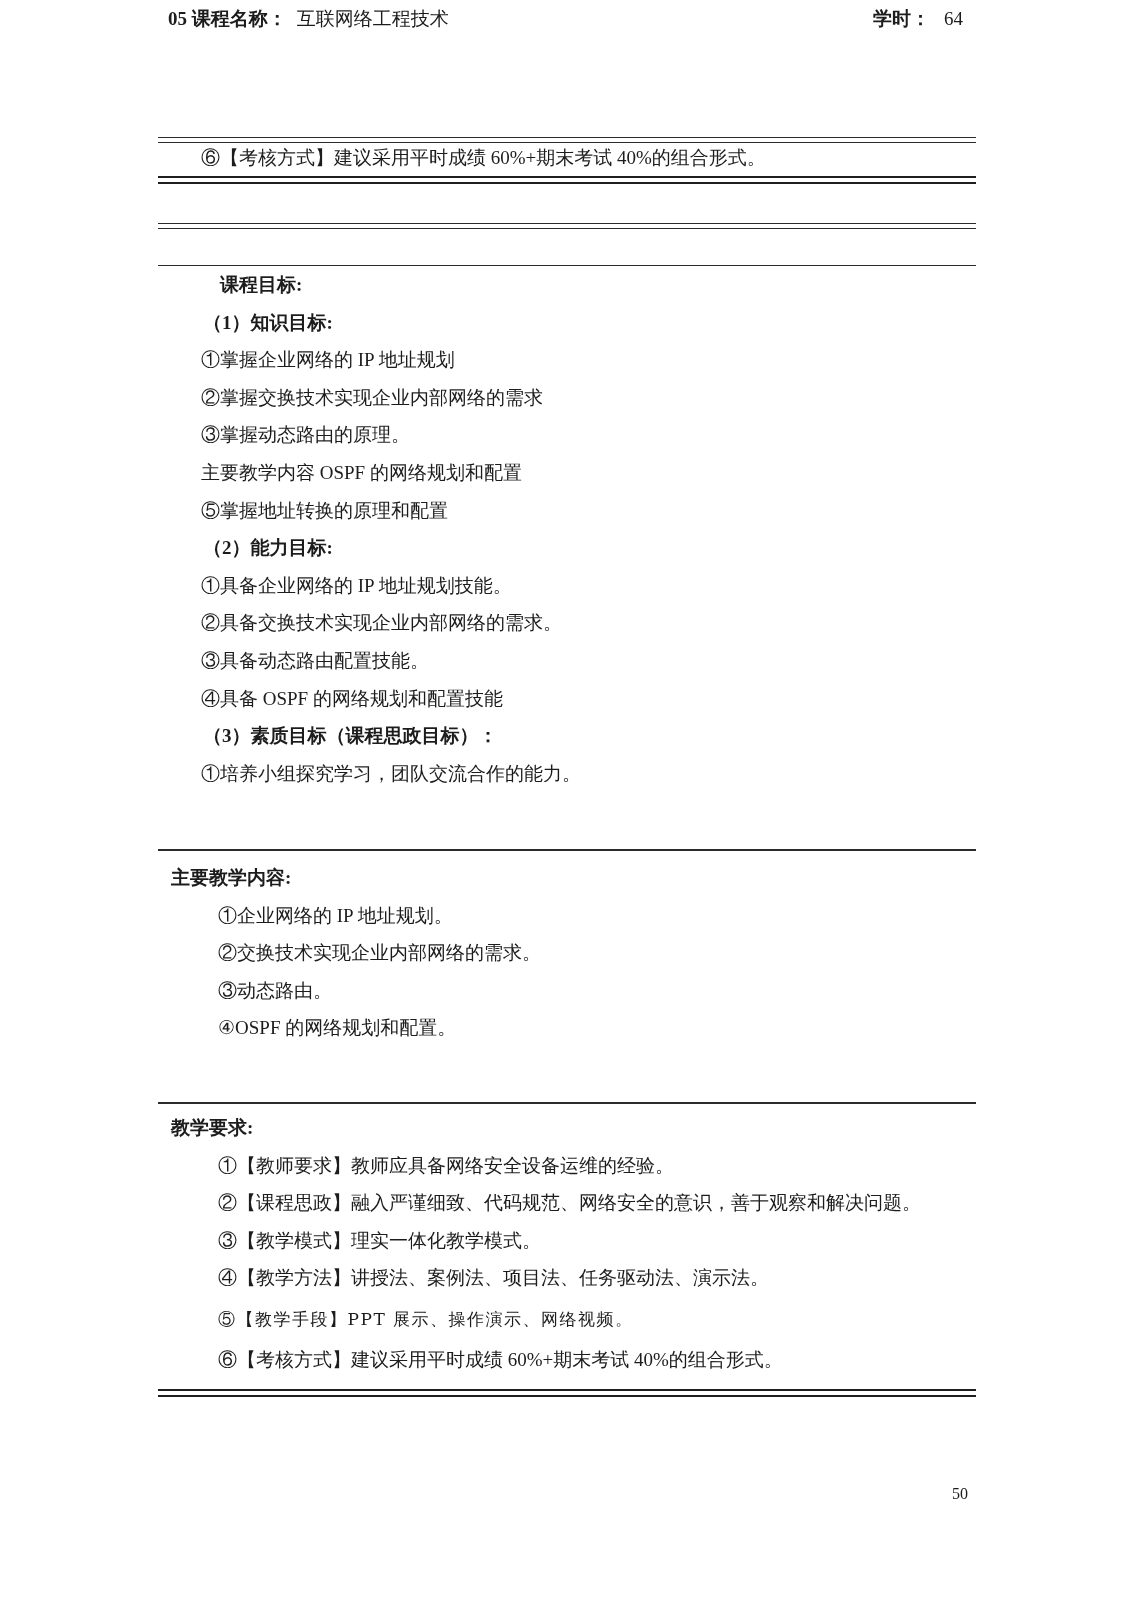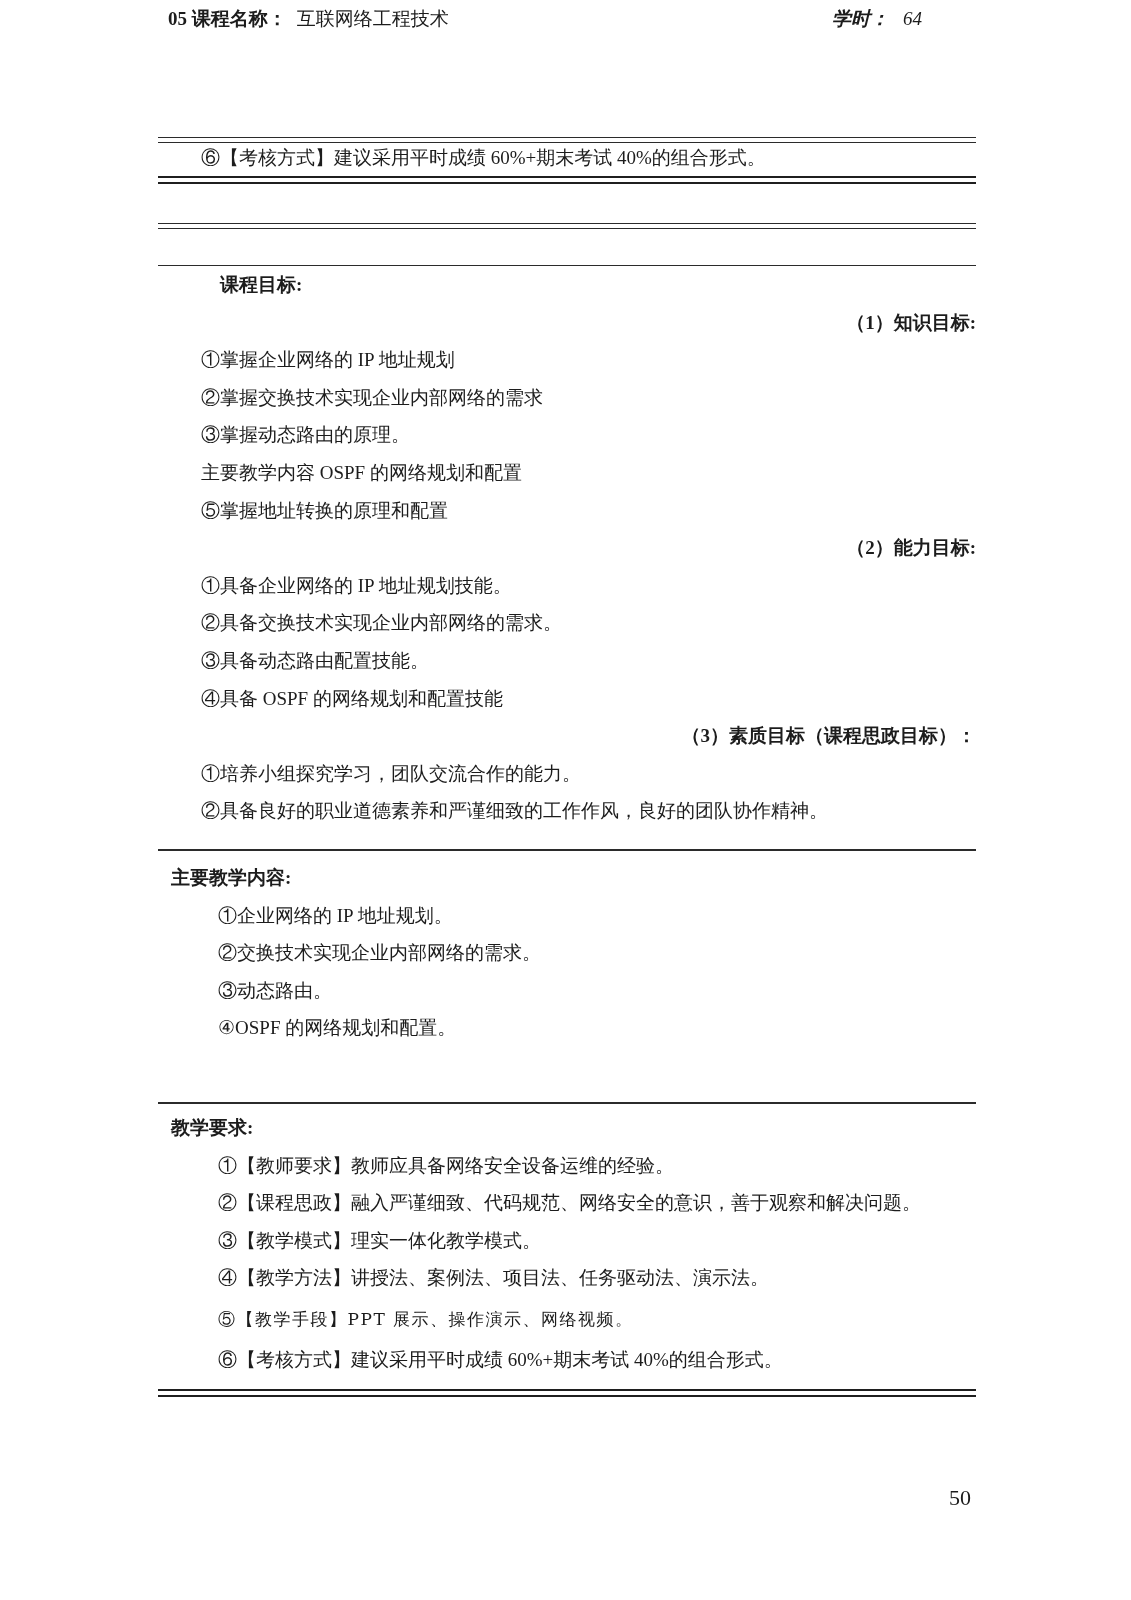--- a/index.html
+++ b/index.html
@@ -20,42 +20,42 @@
   .rule-single { height: 0; border-top: 2px solid #2b2b2b; }
   .rule-single-thin { height: 0; border-top: 1.5px solid #2b2b2b; }
 
   .cell { position: absolute; left: 158px; width: 818px; }
   .cell p { margin: 0; line-height: 37.6px; white-space: nowrap; }
 
   .row-text { line-height: 38px; }
   .b { font-weight: 700; }
 
   .ind-item   { padding-left: 43px; }  
-  .ind-group  { padding-left: 45px; text-align: right; }  
+  .ind-group  { padding-left: 45px; }  
   .ind-title1 { padding-left: 62px; }  
   .ind-flush  { padding-left: 13px; }  
   .ind-item2  { padding-left: 60px; }  
 
   .header-row { position: absolute; left: 158px; width: 818px; height: 38px; line-height: 38px; }
   .header-row .label { padding-left: 10px; }
   .header-row .name  { margin-left: 10px; }
-  .header-row .hours { position: absolute; left: 674px; top: 0; font-style: italic; }
+  .header-row .hours { position: absolute; left: 715px; top: 0; }
   .header-row .hours .val { margin-left: 14px; }
 
   .alt-font {
     font-family: "DejaVu Serif", serif;
     font-size: 17px;
     letter-spacing: 1.5px;
     line-height: 44px !important;
   }
   .pagenum {
     position: absolute;
     left: 920px; top: 1485px; width: 80px;
     text-align: center;
-    font-size: 22px;
+    font-size: 16px;
     font-family: "Liberation Serif", serif;
   }
 </style>
 </head>
 <body>
 
 <div class="page">
 
   <div class="rule rule-dthin" style="top:137px;"></div>
   <div class="cell" style="top:139px;">
@@ -84,21 +84,20 @@
     <p class="ind-item">⑤掌握地址转换的原理和配置</p>
 
     <p class="b ind-group">（2）能力目标:</p>
     <p class="ind-item">①具备企业网络的 IP 地址规划技能。</p>
     <p class="ind-item">②具备交换技术实现企业内部网络的需求。</p>
     <p class="ind-item">③具备动态路由配置技能。</p>
     <p class="ind-item">④具备 OSPF 的网络规划和配置技能</p>
 
     <p class="b ind-group">（3）素质目标（课程思政目标）：</p>
     <p class="ind-item">①培养小组探究学习，团队交流合作的能力。</p>
-    <p class="ind-item">②具备良好的职业道德素养和严谨细致的工作作风，良好的团队协作精神。</p>
   </div>
 
   <div class="rule rule-single" style="top:849px;"></div>
 
   <div class="cell" style="top:851px; padding-top:8px;">
     <p class="b ind-flush">主要教学内容:</p>
     <p class="ind-item2">①企业网络的 IP 地址规划。</p>
     <p class="ind-item2">②交换技术实现企业内部网络的需求。</p>
     <p class="ind-item2">③动态路由。</p>
     <p class="ind-item2">④OSPF 的网络规划和配置。</p>

